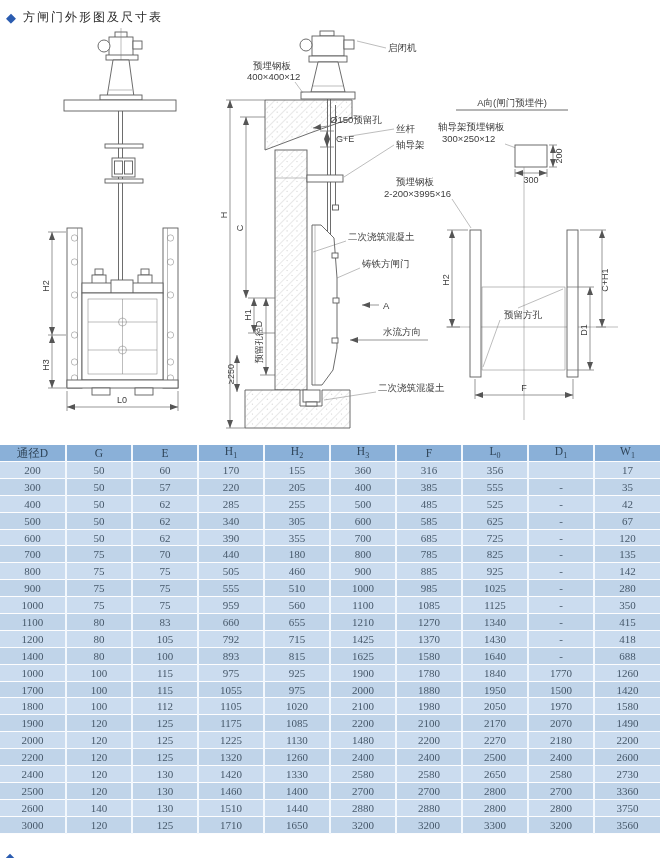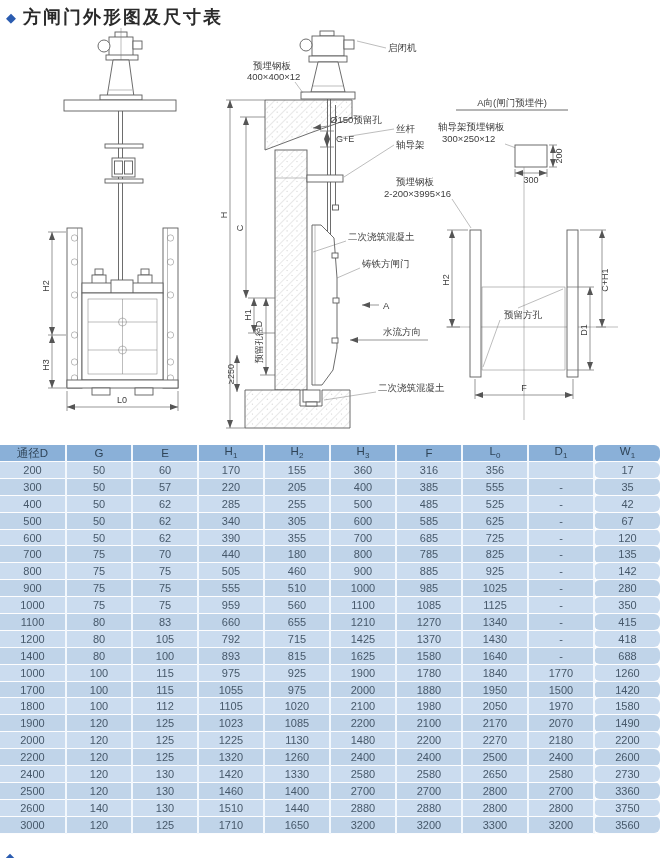--- a/index.html
+++ b/index.html
@@ -1,33 +1,33 @@
 <!DOCTYPE html>
 <html><head>
 <meta charset="utf-8">
 <style>
   html,body{margin:0;padding:0;background:#fff;}
   body{width:660px;height:858px;position:relative;overflow:hidden;
        font-family:"Liberation Sans",sans-serif;}
   .title-row{display:flex;align-items:center;gap:7px;padding:6px 0 0 6px;height:22px;}
   .diamond{color:#2b5cb0;font-size:13px;line-height:1;}
-  .title-text{font-size:18px;font-weight:bold;color:#2a2a2a;letter-spacing:2px;}
+  .title-text{font-size:12px;font-weight:normal;color:#2a2a2a;letter-spacing:2px;}
   svg text{font-family:"Liberation Sans",sans-serif;}
   .lbl{font-size:9.5px;fill:#3d3d3d;}
   .dimt{font-size:9px;fill:#3d3d3d;}
   .ln{stroke:#5c5c5c;stroke-width:0.9;fill:none;}
   .thin{stroke:#7a7a7a;stroke-width:0.5;fill:none;}
   .dim{stroke:#6b6b6b;stroke-width:0.7;fill:none;}
   .part{stroke:#5c5c5c;stroke-width:0.9;fill:#fff;}
-  .dim-table{border-collapse:collapse;table-layout:fixed;width:660px;margin-top:2px;}
+  .dim-table{border-collapse:collapse;table-layout:fixed;width:660px;margin-top:2px;font-family:Liberation Serif, serif;}
   .dim-table th{background:#8ab0d8;color:#2f4458;font-size:11.5px;font-weight:normal;
       height:16px;padding:0;text-align:center;border-right:2px solid #f3f8fd;border-bottom:1px solid #fdfdfe;}
   .dim-table td{font-size:11px;color:#46586a;height:15.9px;padding:0;text-align:center;
       border-right:2px solid #f3f8fd;border-bottom:1px solid #fdfdfe;}
-  .dim-table th:last-child,.dim-table td:last-child{border-right:none;border-radius:6px;}
+  .dim-table th:last-child,.dim-table td:last-child{border-right:none;}
   .dim-table tbody tr:nth-child(odd){background:#cbdcef;}
   .dim-table tbody tr:nth-child(even){background:#c0d4e9;}
   .dim-table sub{font-size:8px;}
   .cut-diamond{position:absolute;left:5px;top:851px;color:#2b5cb0;font-size:13px;line-height:1;}
 </style>
 </head>
 <body>
 
 
 
@@ -458,21 +458,21 @@
         <td>2100</td>
         <td>1980</td>
         <td>2050</td>
         <td>1970</td>
         <td>1580</td>
       </tr>
       <tr>
         <td>1900</td>
         <td>120</td>
         <td>125</td>
-        <td>1023</td>
+        <td>1175</td>
         <td>1085</td>
         <td>2200</td>
         <td>2100</td>
         <td>2170</td>
         <td>2070</td>
         <td>1490</td>
       </tr>
       <tr>
         <td>2000</td>
         <td>120</td>

